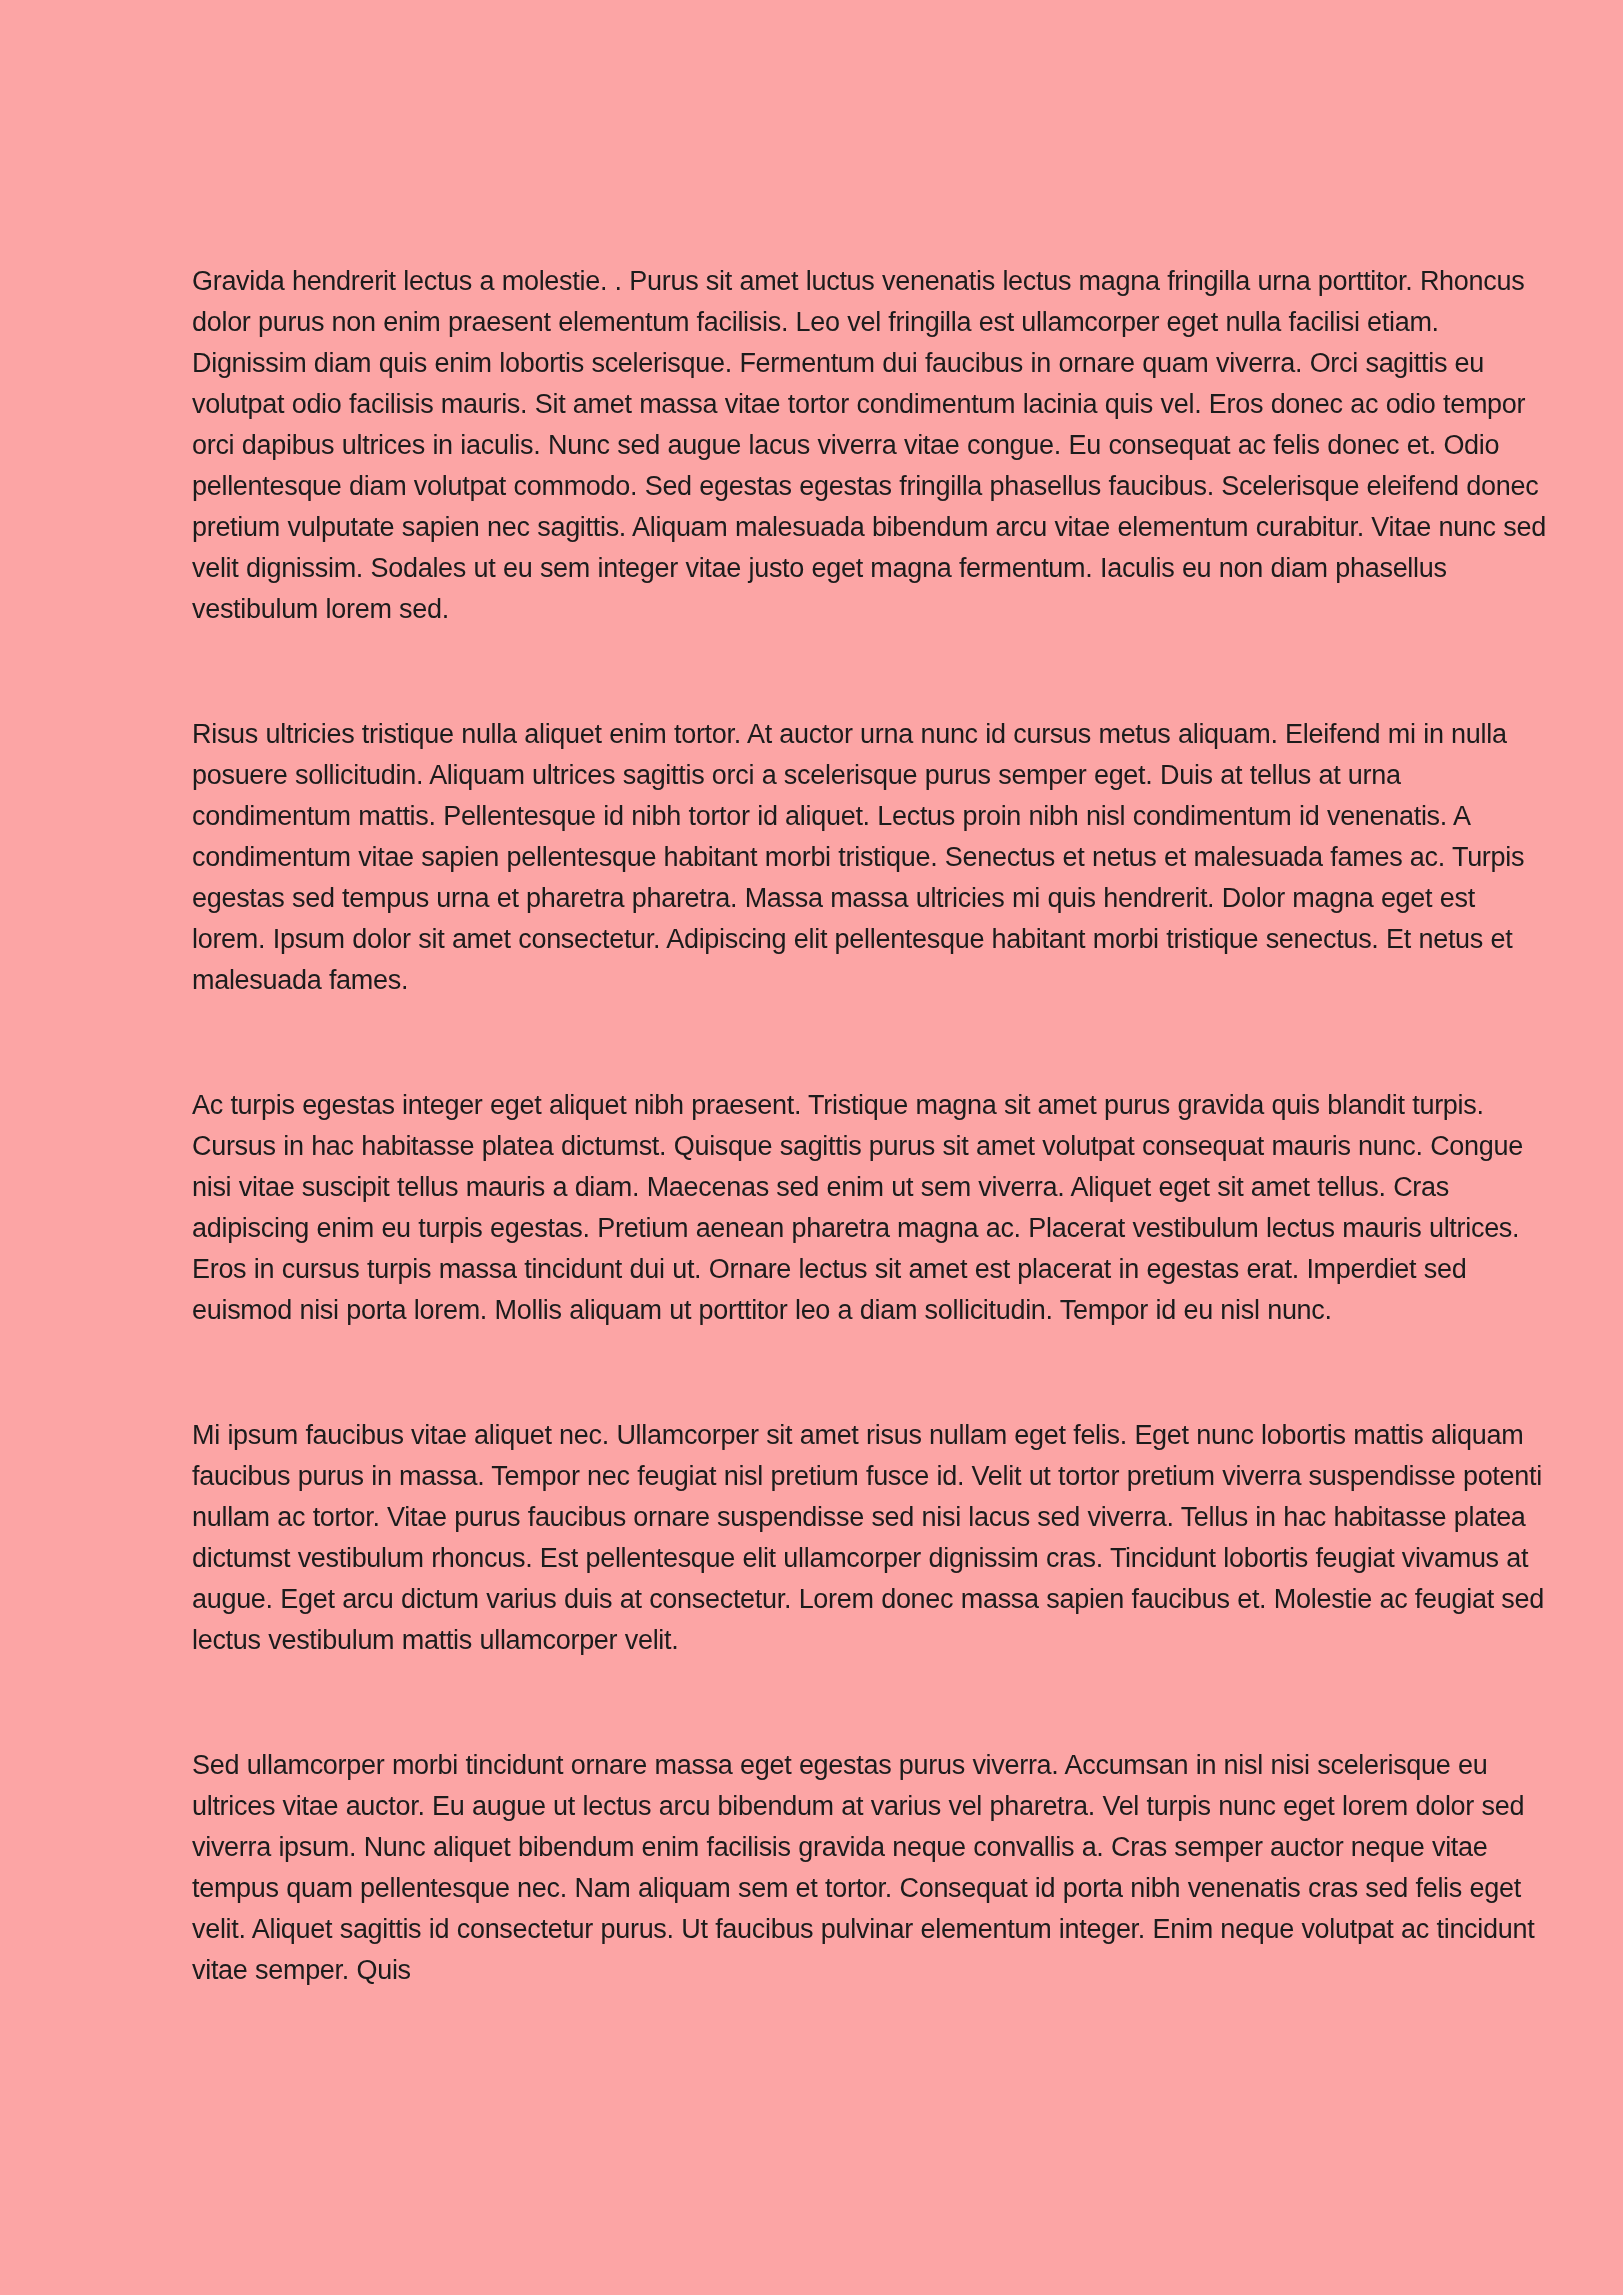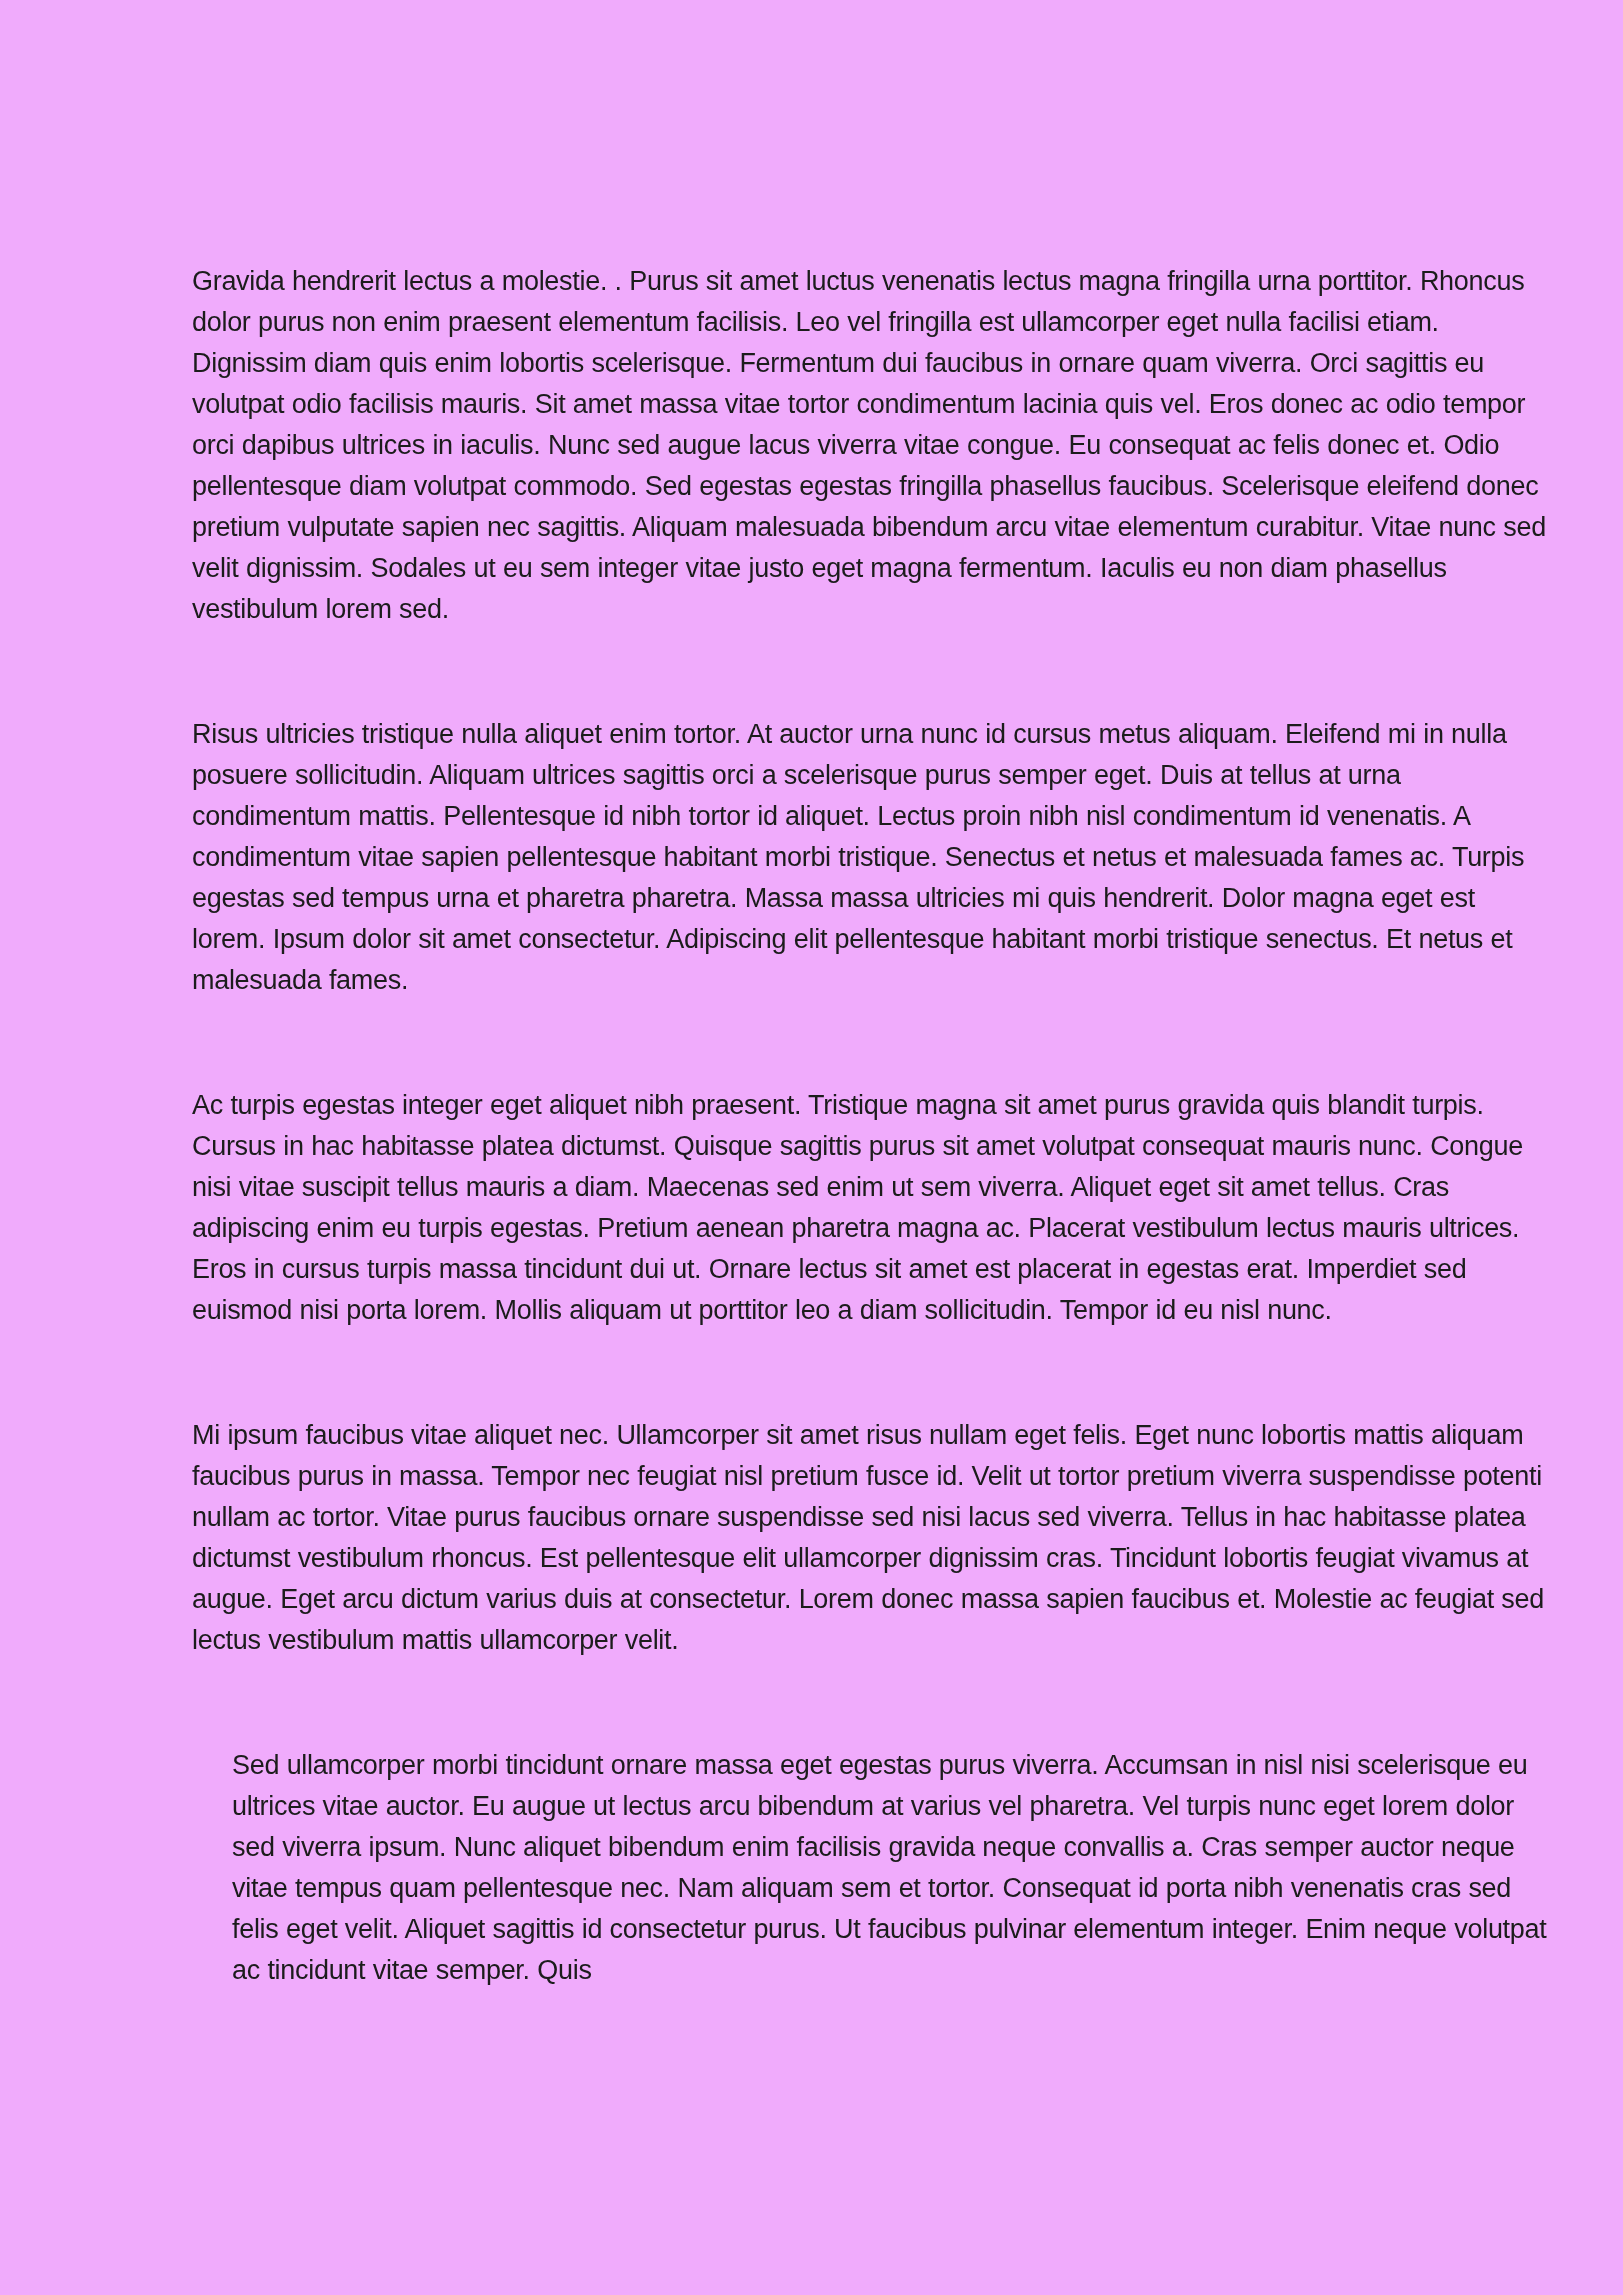--- a/index.html
+++ b/index.html
@@ -9,36 +9,35 @@
     }
     body {
       width: 1623px;
       height: 2295px;
       overflow: hidden;
     }
     .page {
       box-sizing: border-box;
       width: 1623px;
       height: 2295px;
-      background: #f0abfc;
+      background: #fca5a5;
       padding: 261px 73px 0 192px;
     }
     .page p {
       margin: 0 0 84px 0;
       font-family: "Liberation Sans", sans-serif;
       font-size: 27px;
       line-height: 41px;
       letter-spacing: -0.3px;
       color: #1c1c1c;
       text-align: left;
       word-spacing: 0.3px;
     }
     .page p:last-child {
       margin-bottom: 0;
-      margin-left: 40px;
     }
   </style>
 </head>
 <body>
 
 <div class="page">
   <p>Gravida hendrerit lectus a molestie. . Purus sit amet luctus venenatis lectus magna fringilla urna porttitor. Rhoncus dolor purus non enim praesent elementum facilisis. Leo vel fringilla est ullamcorper eget nulla facilisi etiam. Dignissim diam quis enim lobortis scelerisque. Fermentum dui faucibus in ornare quam viverra. Orci sagittis eu volutpat odio facilisis mauris. Sit amet massa vitae tortor condimentum lacinia quis vel. Eros donec ac odio tempor orci dapibus ultrices in iaculis. Nunc sed augue lacus viverra vitae congue. Eu consequat ac felis donec et. Odio pellentesque diam volutpat commodo. Sed egestas egestas fringilla phasellus faucibus. Scelerisque eleifend donec pretium vulputate sapien nec sagittis. Aliquam malesuada bibendum arcu vitae elementum curabitur. Vitae nunc sed velit dignissim. Sodales ut eu sem integer vitae justo eget magna fermentum. Iaculis eu non diam phasellus vestibulum lorem sed.</p>
   <p>Risus ultricies tristique nulla aliquet enim tortor. At auctor urna nunc id cursus metus aliquam. Eleifend mi in nulla posuere sollicitudin. Aliquam ultrices sagittis orci a scelerisque purus semper eget. Duis at tellus at urna condimentum mattis. Pellentesque id nibh tortor id aliquet. Lectus proin nibh nisl condimentum id venenatis. A condimentum vitae sapien pellentesque habitant morbi tristique. Senectus et netus et malesuada fames ac. Turpis egestas sed tempus urna et pharetra pharetra. Massa massa ultricies mi quis hendrerit. Dolor magna eget est lorem. Ipsum dolor sit amet consectetur. Adipiscing elit pellentesque habitant morbi tristique senectus. Et netus et malesuada fames.</p>
   <p>Ac turpis egestas integer eget aliquet nibh praesent. Tristique magna sit amet purus gravida quis blandit turpis. Cursus in hac habitasse platea dictumst. Quisque sagittis purus sit amet volutpat consequat mauris nunc. Congue nisi vitae suscipit tellus mauris a diam. Maecenas sed enim ut sem viverra. Aliquet eget sit amet tellus. Cras adipiscing enim eu turpis egestas. Pretium aenean pharetra magna ac. Placerat vestibulum lectus mauris ultrices. Eros in cursus turpis massa tincidunt dui ut. Ornare lectus sit amet est placerat in egestas erat. Imperdiet sed euismod nisi porta lorem. Mollis aliquam ut porttitor leo a diam sollicitudin. Tempor id eu nisl nunc.</p>
   <p>Mi ipsum faucibus vitae aliquet nec. Ullamcorper sit amet risus nullam eget felis. Eget nunc lobortis mattis aliquam faucibus purus in massa. Tempor nec feugiat nisl pretium fusce id. Velit ut tortor pretium viverra suspendisse potenti nullam ac tortor. Vitae purus faucibus ornare suspendisse sed nisi lacus sed viverra. Tellus in hac habitasse platea dictumst vestibulum rhoncus. Est pellentesque elit ullamcorper dignissim cras. Tincidunt lobortis feugiat vivamus at augue. Eget arcu dictum varius duis at consectetur. Lorem donec massa sapien faucibus et. Molestie ac feugiat sed lectus vestibulum mattis ullamcorper velit.</p>

